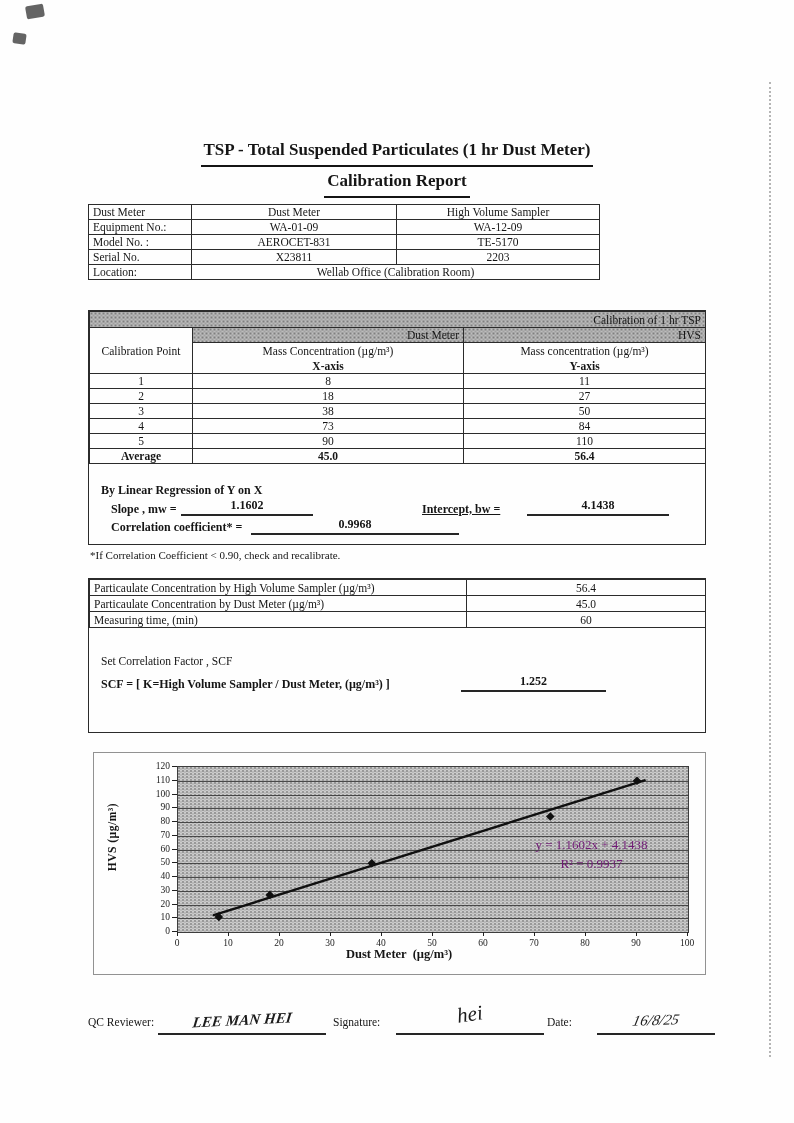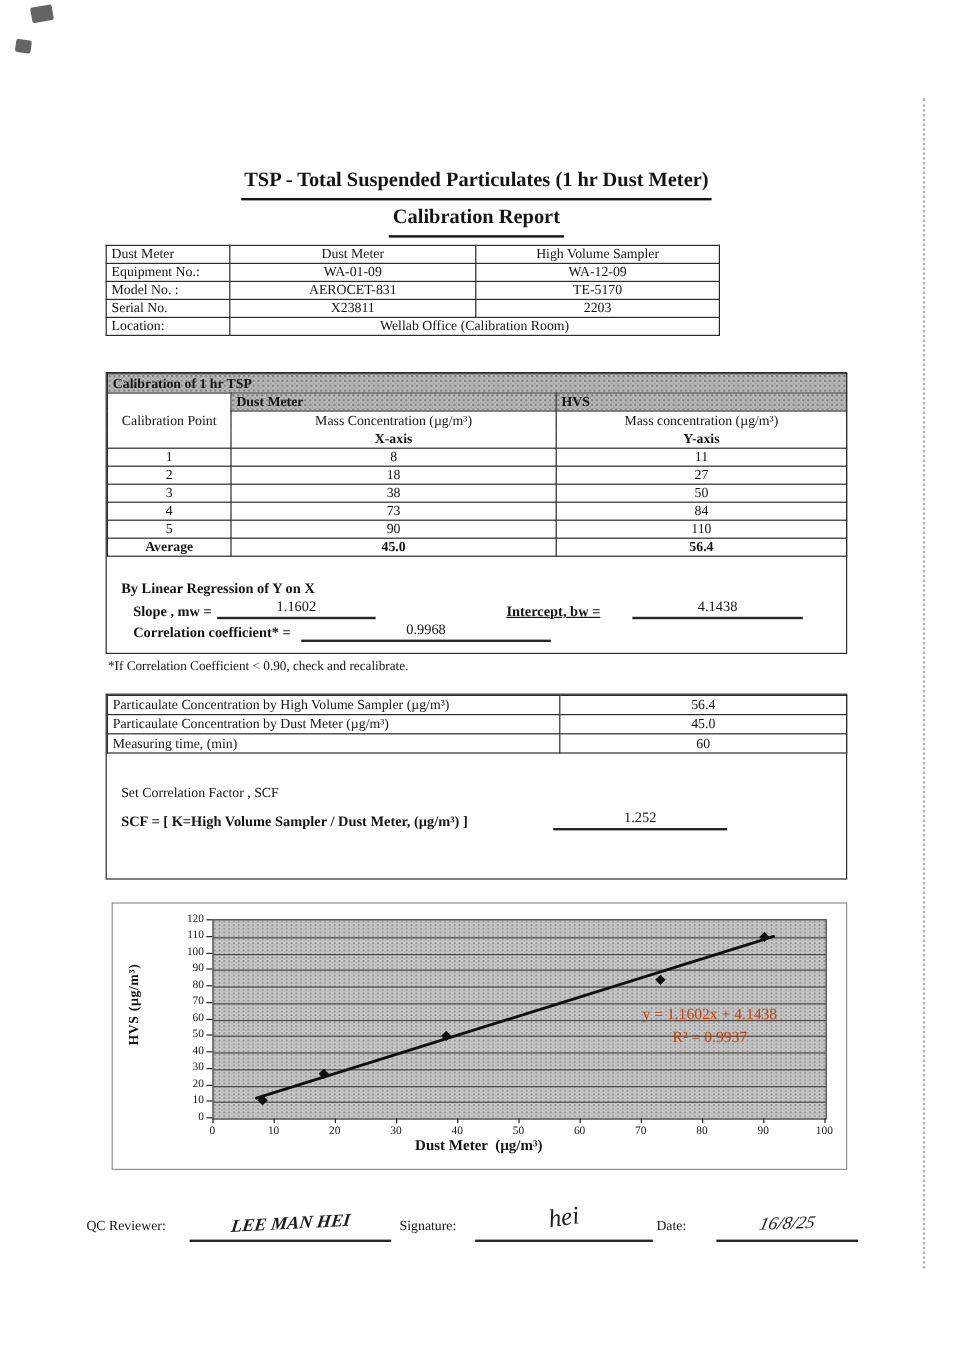--- a/index.html
+++ b/index.html
@@ -19,38 +19,38 @@
   table{border-collapse:collapse;table-layout:fixed;}
   td{border:1px solid #2b2b2b;font-size:11.5px;line-height:12px;padding:1px 4px;overflow:hidden;white-space:nowrap;}
   .lbl{text-align:left;}
   .ctr{text-align:center;}
   .bold{font-weight:bold;}
   .shade{
     background-color:#bdbdbd;
     background-image:radial-gradient(circle at 1px 1px,#7e7e7e .7px,rgba(0,0,0,0) 1.3px),
                      radial-gradient(circle at 3px 3px,#a0a0a0 .7px,rgba(0,0,0,0) 1.3px);
     background-size:4px 4px;
-    font-weight:bold;text-align:left;
+    font-weight:normal;text-align:right;
   }
   .boxed{position:absolute;border:1px solid #2b2b2b;background:#fefefe;}
   .small{font-size:11px;}
-  .uval{display:inline-block;text-align:center;font-weight:normal;font-size:12px;border-bottom:2px solid #262626;padding-bottom:1px;}
+  .uval{display:inline-block;text-align:center;font-weight:bold;font-size:12px;border-bottom:2px solid #262626;padding-bottom:1px;}
   
   .chart{position:absolute;border:1px solid #929292;}
   .plot{
     position:absolute;border:1px solid #3d3d3d;
     background-color:#cccccc;
     background-image:radial-gradient(circle at 1px 1px,#989898 .7px,rgba(0,0,0,0) 1.2px),
                      radial-gradient(circle at 3px 2px,#b4b4b4 .6px,rgba(0,0,0,0) 1.1px);
     background-size:4px 3px;
   }
   .gridline{position:absolute;background:#353535;opacity:.85;}
   .tickmark{position:absolute;background:#222;}
   .tick-label{position:absolute;font-size:9.5px;color:#1b1b1b;line-height:11px;}
-  .eq{position:absolute;text-align:center;font-size:13px;color:#c2410c;line-height:19px;}
+  .eq{position:absolute;text-align:center;font-size:13px;color:#701a75;line-height:19px;}
   .yaxis-label{position:absolute;writing-mode:vertical-rl;transform:rotate(180deg);font-weight:bold;font-size:11.5px;letter-spacing:.5px;}
   .xaxis-label{position:absolute;font-weight:bold;font-size:12.5px;text-align:center;white-space:pre;}
   
   .foot-label{position:absolute;font-size:11.5px;}
   .hw-line{position:absolute;border-bottom:2px solid #262626;text-align:center;}
   .hand{font-style:italic;color:#1c1c1c;display:inline-block;}
 </style>
 </head>
 <body>
 
@@ -263,21 +263,21 @@
     <div class="tick-label" style="left: 426px; top: 185px; width: 28px; text-align: center;">70</div>
     <div class="tickmark" style="left: 440px; top: 179px; width: 1px; height: 4px;"></div>
     <div class="tick-label" style="left: 477px; top: 185px; width: 28px; text-align: center;">80</div>
     <div class="tickmark" style="left: 491px; top: 179px; width: 1px; height: 4px;"></div>
     <div class="tick-label" style="left: 528px; top: 185px; width: 28px; text-align: center;">90</div>
     <div class="tickmark" style="left: 542px; top: 179px; width: 1px; height: 4px;"></div>
     <div class="tick-label" style="left: 579px; top: 185px; width: 28px; text-align: center;">100</div>
     <div class="tickmark" style="left: 593px; top: 179px; width: 1px; height: 4px;"></div>
   </div>
 
-<div class="foot-label" style="left:72px;top:1016px;text-align:center;">QC Reviewer:</div>
+<div class="foot-label" style="left:88px;top:1016px;text-align:center;">QC Reviewer:</div>
 <div class="hw-line" style="left:158px;top:1006px;width:168px;height:27px;">
   <span class="hand" style="font-size:15px;font-weight:bold;transform:skewX(-10deg) rotate(-3deg);margin-top:6px;">LEE MAN HEI</span>
 </div>
 <div class="foot-label" style="left:333px;top:1016px;">Signature:</div>
 <div class="hw-line" style="left:396px;top:998px;width:148px;height:35px;">
   <span class="hand" style="font-size:21px;transform:rotate(-8deg);margin-top:4px;">hei</span>
 </div>
 <div class="foot-label" style="left:547px;top:1016px;">Date:</div>
 <div class="hw-line" style="left:597px;top:1006px;width:118px;height:27px;">
   <span class="hand" style="font-size:15px;transform:skewX(-14deg) rotate(-2deg);margin-top:6px;">16/8/25</span>

